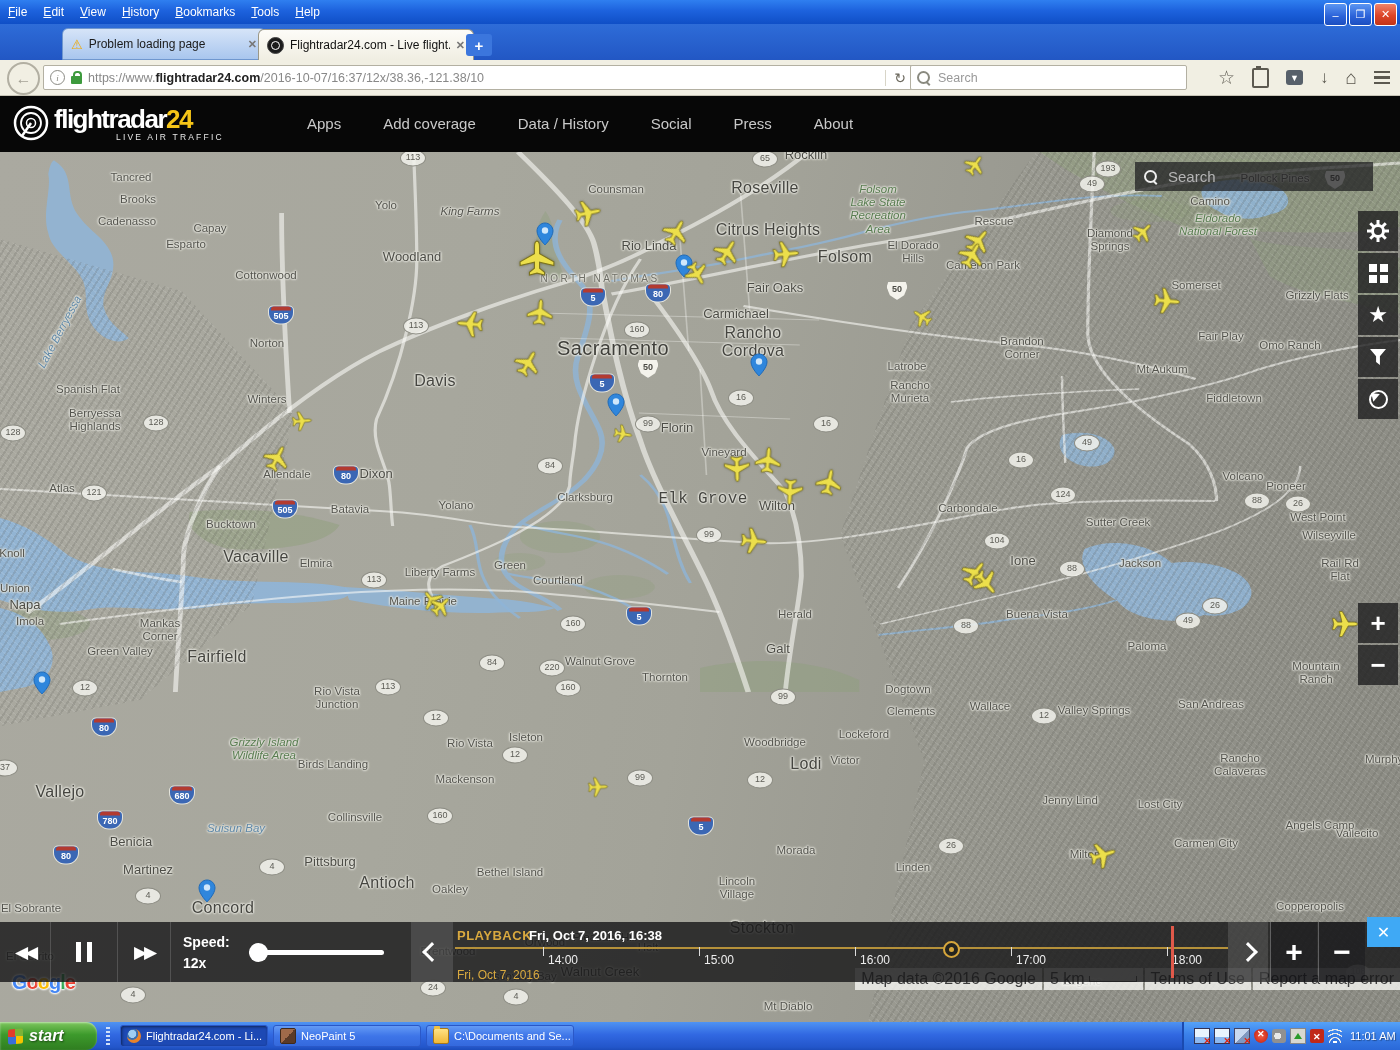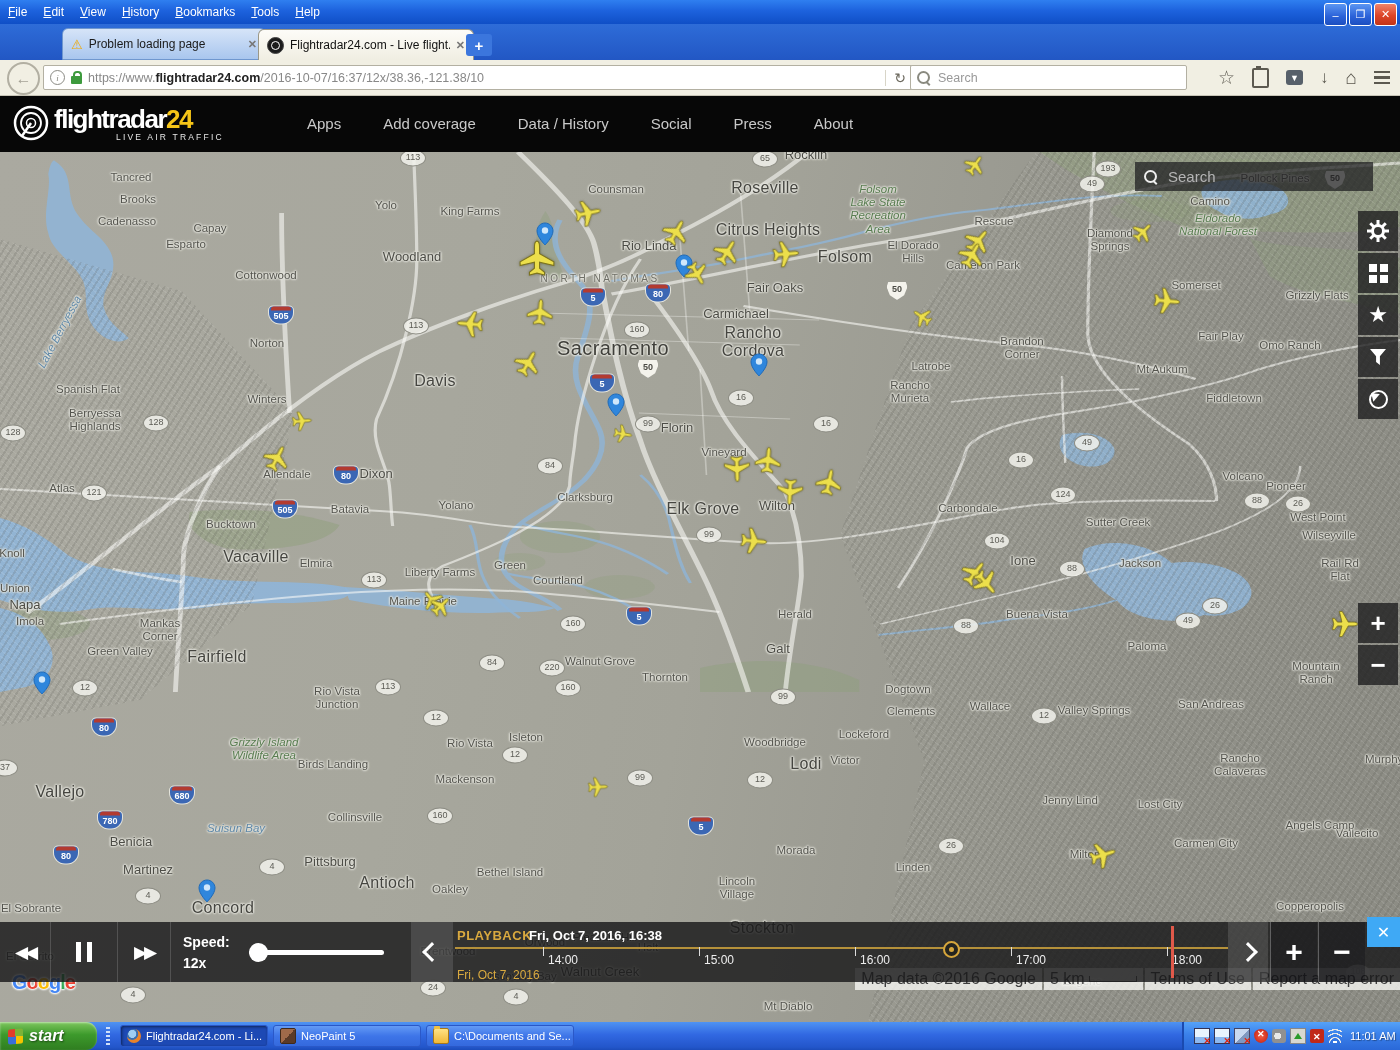--- a/index.html
+++ b/index.html
@@ -335,21 +335,21 @@
   <div class="mtn mtn-e"></div>
   <div class="mtn mtn-w"></div>
 
   <div id="labels">
       <span class="map-label town" style="left: 131px; top: 26px;">Tancred</span>
       <span class="map-label town" style="left: 138px; top: 48px;">Brooks</span>
       <span class="map-label town" style="left: 127px; top: 70px;">Cadenasso</span>
       <span class="map-label town" style="left: 210px; top: 77px;">Capay</span>
       <span class="map-label town" style="left: 186px; top: 93px;">Esparto</span>
       <span class="map-label town" style="left: 386px; top: 54px;">Yolo</span>
-      <span class="map-label town" style="left: 470px; top: 60px;">King Farms</span>
+      <span class="map-label town" style="left: 470px; top: 60px; font-style: italic;">King Farms</span>
       <span class="map-label town" style="left: 616px; top: 38px;">Counsman</span>
       <span class="map-label city" style="left: 412px; top: 105px;">Woodland</span>
       <span class="map-label town" style="left: 266px; top: 124px;">Cottonwood</span>
       <span class="map-label city" style="left: 806px; top: 3px;">Rocklin</span>
       <span class="map-label mid" style="left: 765px; top: 36px;">Roseville</span>
       <span class="map-label city" style="left: 649px; top: 94px;">Rio Linda</span>
       <span class="map-label mid" style="left: 768px; top: 78px;">Citrus Heights</span>
       <span class="map-label mid" style="left: 845px; top: 105px;">Folsom</span>
       <span class="map-label city" style="left: 775px; top: 136px;">Fair Oaks</span>
       <span class="map-label city" style="left: 736px; top: 162px;">Carmichael</span>
@@ -365,39 +365,39 @@
 Springs</span>
       <span class="map-label town" style="left: 1210px; top: 50px;">Camino</span>
       <span class="map-label town" style="left: 1275px; top: 27px;">Pollock Pines</span>
       <span class="map-label town" style="left: 1196px; top: 134px;">Somerset</span>
       <span class="map-label town" style="left: 1317px; top: 144px;">Grizzly Flats</span>
       <span class="map-label town" style="left: 1221px; top: 185px;">Fair Play</span>
       <span class="map-label town" style="left: 1290px; top: 194px;">Omo Ranch</span>
       <span class="map-label town" style="left: 1162px; top: 218px;">Mt Aukum</span>
       <span class="map-label town" style="left: 1022px; top: 196px;">Brandon
 Corner</span>
-      <span class="map-label town" style="left: 907px; top: 215px; margin-left: 24px;">Latrobe</span>
+      <span class="map-label town" style="left: 907px; top: 215px;">Latrobe</span>
       <span class="map-label mid" style="left: 435px; top: 229px;">Davis</span>
       <span class="map-label town" style="left: 267px; top: 192px;">Norton</span>
       <span class="map-label town" style="left: 267px; top: 248px;">Winters</span>
       <span class="map-label town" style="left: 88px; top: 238px;">Spanish Flat</span>
       <span class="map-label town" style="left: 95px; top: 268px;">Berryessa
 Highlands</span>
       <span class="map-label town" style="left: 62px; top: 337px;">Atlas</span>
       <span class="map-label town" style="left: 287px; top: 323px;">Allendale</span>
       <span class="map-label city" style="left: 376px; top: 322px;">Dixon</span>
       <span class="map-label town" style="left: 350px; top: 358px;">Batavia</span>
       <span class="map-label town" style="left: 456px; top: 354px;">Yolano</span>
       <span class="map-label town" style="left: 1234px; top: 247px;">Fiddletown</span>
       <span class="map-label town" style="left: 910px; top: 240px;">Rancho
 Murieta</span>
       <span class="map-label town" style="left: 585px; top: 346px;">Clarksburg</span>
       <span class="map-label city" style="left: 677px; top: 276px;">Florin</span>
       <span class="map-label town" style="left: 724px; top: 301px;">Vineyard</span>
-      <span class="map-label mid" style="left: 703px; top: 357px;">Elk Grove</span>
+      <span class="map-label mid" style="left: 703px; top: 347px; font-family: Liberation Mono, monospace;">Elk Grove</span>
       <span class="map-label city" style="left: 777px; top: 354px;">Wilton</span>
       <span class="map-label town" style="left: 968px; top: 357px;">Carbondale</span>
       <span class="map-label town" style="left: 1118px; top: 371px;">Sutter Creek</span>
       <span class="map-label town" style="left: 1140px; top: 412px;">Jackson</span>
       <span class="map-label town" style="left: 1318px; top: 366px;">West Point</span>
       <span class="map-label town" style="left: 1329px; top: 384px;">Wilseyville</span>
       <span class="map-label town" style="left: 1243px; top: 325px;">Volcano</span>
       <span class="map-label town" style="left: 1286px; top: 335px;">Pioneer</span>
       <span class="map-label town" style="left: 1340px; top: 418px;">Rail Rd Flat</span>
       <span class="map-label town" style="left: 12px; top: 402px;">Knoll</span>

